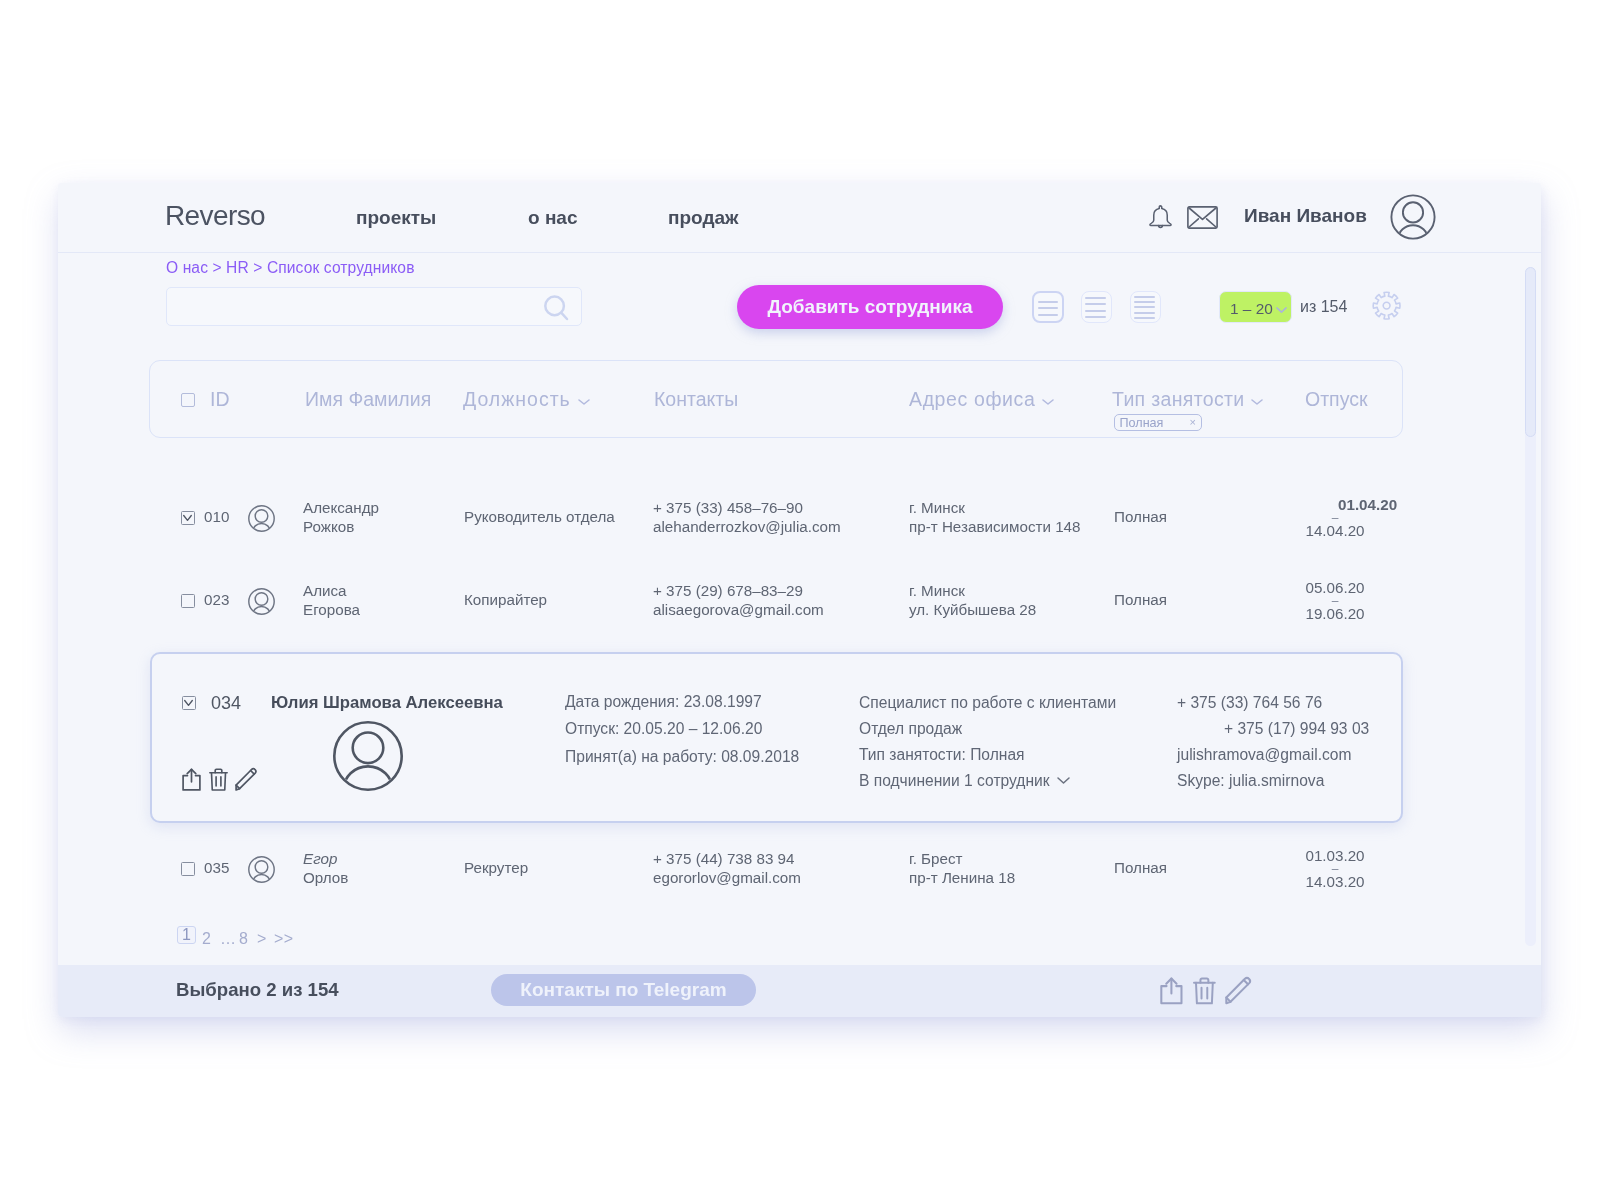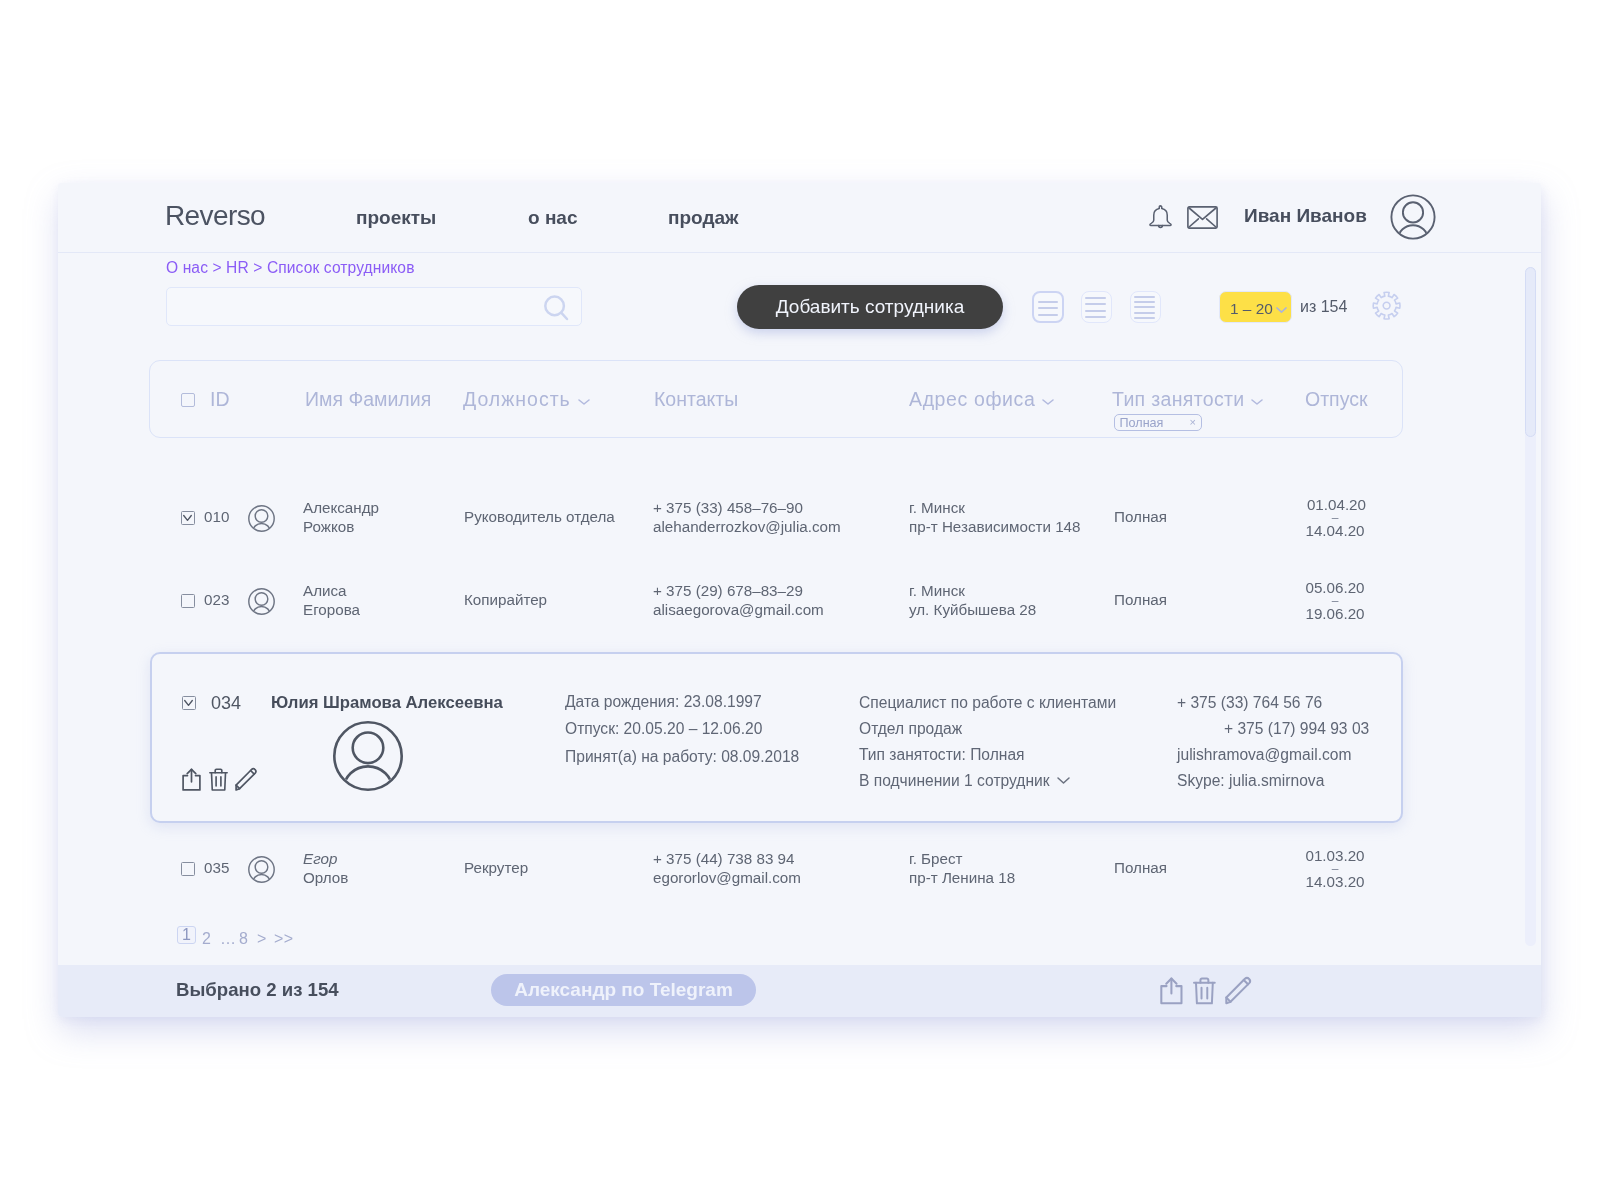--- a/index.html
+++ b/index.html
@@ -19,31 +19,31 @@
   .mail{position:absolute;left:1129px;top:23px;width:31px;height:23px;}
   .username{position:absolute;left:1186px;top:22px;font-size:19px;font-weight:700;color:#474e5d;letter-spacing:0px;}
   .avatar-top{position:absolute;left:1332px;top:11px;width:46px;height:46px;}
 
   
   .crumb{position:absolute;left:108px;top:76px;font-size:15.6px;color:#8b5cf6;letter-spacing:.1px;}
   .search{position:absolute;left:108px;top:104px;width:416px;height:39px;background:#f6f8fc;
           border:1px solid #e0e7fa;border-radius:5px;box-sizing:border-box;}
   .search-icon{position:absolute;left:376px;top:6px;width:26px;height:27px;}
   .addbtn{position:absolute;left:679px;top:102px;width:266px;height:44px;border-radius:22px;
-          background:#404040;color:#f1f4fc;font-size:19px;font-weight:400;display:flex;
+          background:#d946ef;color:#f1f4fc;font-size:19px;font-weight:700;display:flex;
           align-items:center;justify-content:center;letter-spacing:0px;
           box-shadow:0 4px 11px rgba(168,178,224,.55);}
   .viewbtn{position:absolute;width:31px;height:32px;border:1.6px solid #e1e7fb;border-radius:8px;
            background:#f6f8fc;box-sizing:border-box;}
   .vb0{left:974px;top:108px;width:32px;border:2.2px solid #ccd4f3;}
   .vb1{left:1023px;top:108px;}
   .vb2{left:1072px;top:108px;}
   .viewbtn i{position:absolute;display:block;height:2px;border-radius:1px;background:#c5cdea;}
   .pagesel{position:absolute;left:1161px;top:108px;width:73px;height:32px;border:1px solid #e2e8fa;
-           border-radius:7px;background:#fde047;box-sizing:border-box;}
+           border-radius:7px;background:#bef264;box-sizing:border-box;}
   .pagesel .val{position:absolute;left:10px;top:8px;font-size:15.4px;color:#545b6a;letter-spacing:0px;}
   .pagesel .chev{position:absolute;left:55.5px;top:15px;}
   .oftotal{position:absolute;left:1242px;top:115px;font-size:16px;color:#545b6a;}
   .gear{position:absolute;left:1314px;top:108px;width:30px;height:30px;}
 
   
   .thead{position:absolute;left:91px;top:177px;width:1254px;height:78px;border:1px solid #dbe3f8;
          border-radius:11px;box-sizing:border-box;background:#f4f6fb;}
   .th{position:absolute;top:27px;font-size:19.5px;color:#aeb6d8;letter-spacing:0px;white-space:nowrap;}
   .th .chev{margin-left:10px;display:inline-block;vertical-align:1px;}
@@ -251,21 +251,21 @@
           </svg>
         </div>
         <div class="cell" style="left:245px;top:1px;">Александр</div>
         <div class="cell" style="left:245px;top:20px;">Рожков</div>
         <div class="cell" style="left:406px;top:10px;">Руководитель отдела</div>
         <div class="cell" style="left:595px;top:1px;">+ 375 (33) 458–76–90</div>
         <div class="cell" style="left:595px;top:20px;">alehanderrozkov@julia.com</div>
         <div class="cell" style="left:851px;top:1px;">г. Минск</div>
         <div class="cell" style="left:851px;top:20px;">пр-т Независимости 148</div>
         <div class="cell" style="left:1056px;top:10px;">Полная</div>
-        <div class="cell" style="left:1246px;top:-2px;text-align:right;width:62px;">01.04.20</div>
+        <div class="cell" style="left:1280px;top:-2px;text-align:left;width:62px;font-weight:bold;">01.04.20</div>
         <div class="cell" style="left:1246px;top:11px;text-align:center;width:62px;font-size:12px;color:#7f8798;">–</div>
         <div class="cell" style="left:1246px;top:24px;text-align:center;width:62px;">14.04.20</div>
       </div>
       <div class="row" style="top: 397px;">
         <div class="chk" style="left:123px;top:14px;"></div>
         <div class="cell" style="left:146px;top:10px;">023</div>
         <div class="uava" style="left:190px;top:8px;">
           <svg width="27" height="27" viewBox="0 0 27 27" fill="none" stroke="#6e7584" stroke-width="1.45">
             <defs>
               <clipPath id="rav">
@@ -397,21 +397,21 @@
       <b>1</b>
       <span style="left: 25px;">2</span>
       <span style="left: 43px;">…</span>
       <span style="left: 62px;">8</span>
       <span style="left: 80px;">&gt;</span>
       <span style="left: 97px;">&gt;&gt;</span>
     </div>
 
   <div class="footer">
     <div class="sel">Выбрано 2 из 154</div>
-    <div class="fbtn fb0">Александр по Telegram</div>
+    <div class="fbtn fb0">Контакты по Telegram</div>
     <div class="ficons">
       <span>
         <svg width="19" height="23" viewBox="0 0 19 23" fill="none" stroke="#4f5663" stroke-width="1.7" stroke-linecap="round" stroke-linejoin="round">
           <path d="M5.5 7.6H1.1v14.3h16.8V7.6h-4.4"></path>
           <path d="M9.5 13.8V1.3"></path>
             <path d="M5.2 5.6 9.5 1.3 13.8 5.6"></path>
         </svg>
       </span>
       <span>
         <svg width="19" height="23" viewBox="0 0 19 23" fill="none" stroke="#4f5663" stroke-width="1.65" stroke-linecap="round" stroke-linejoin="round">

